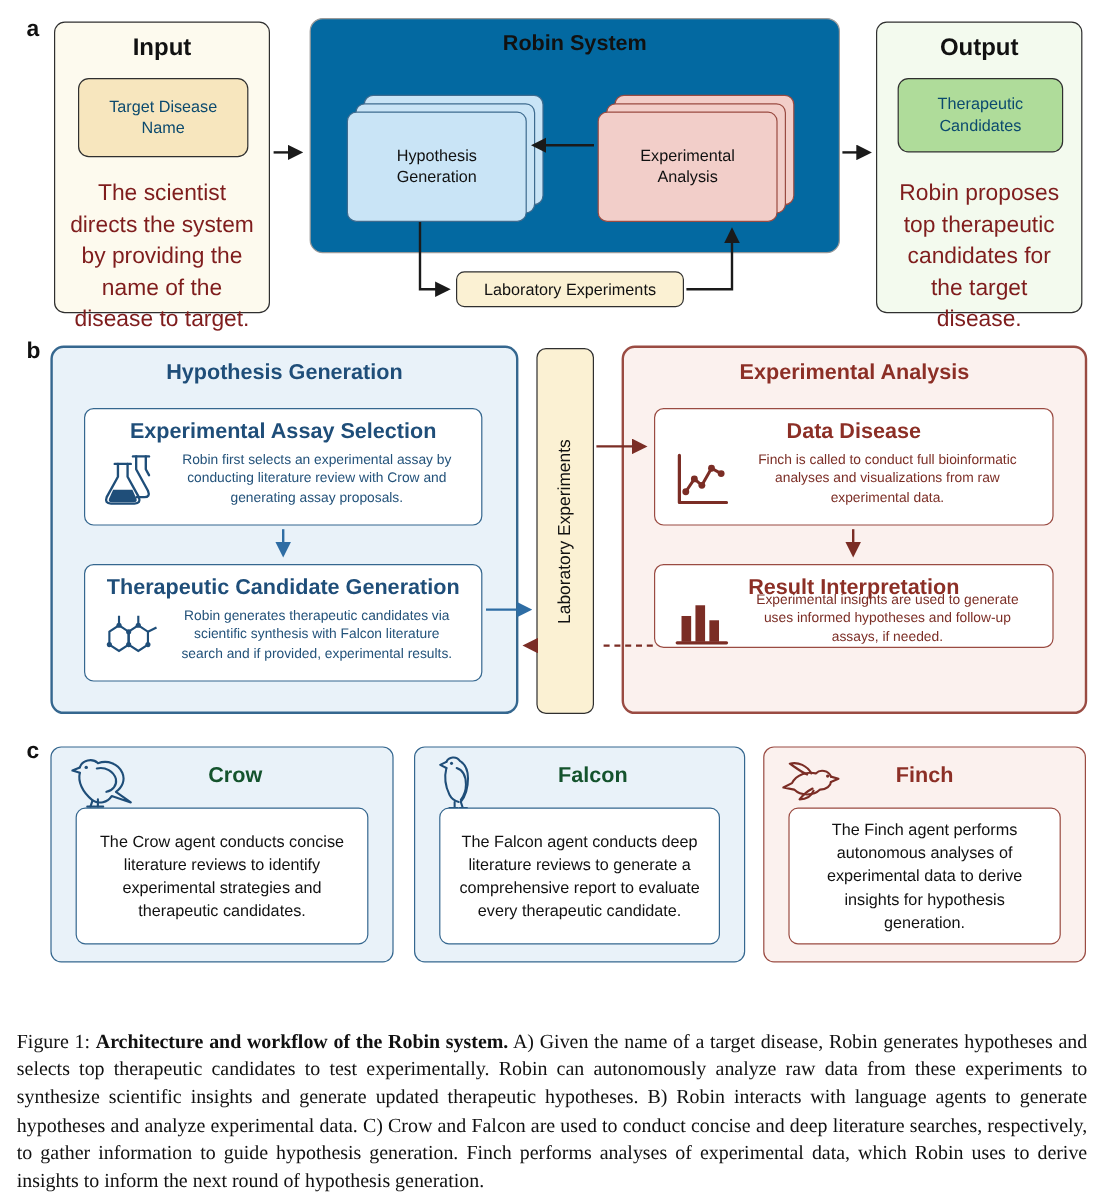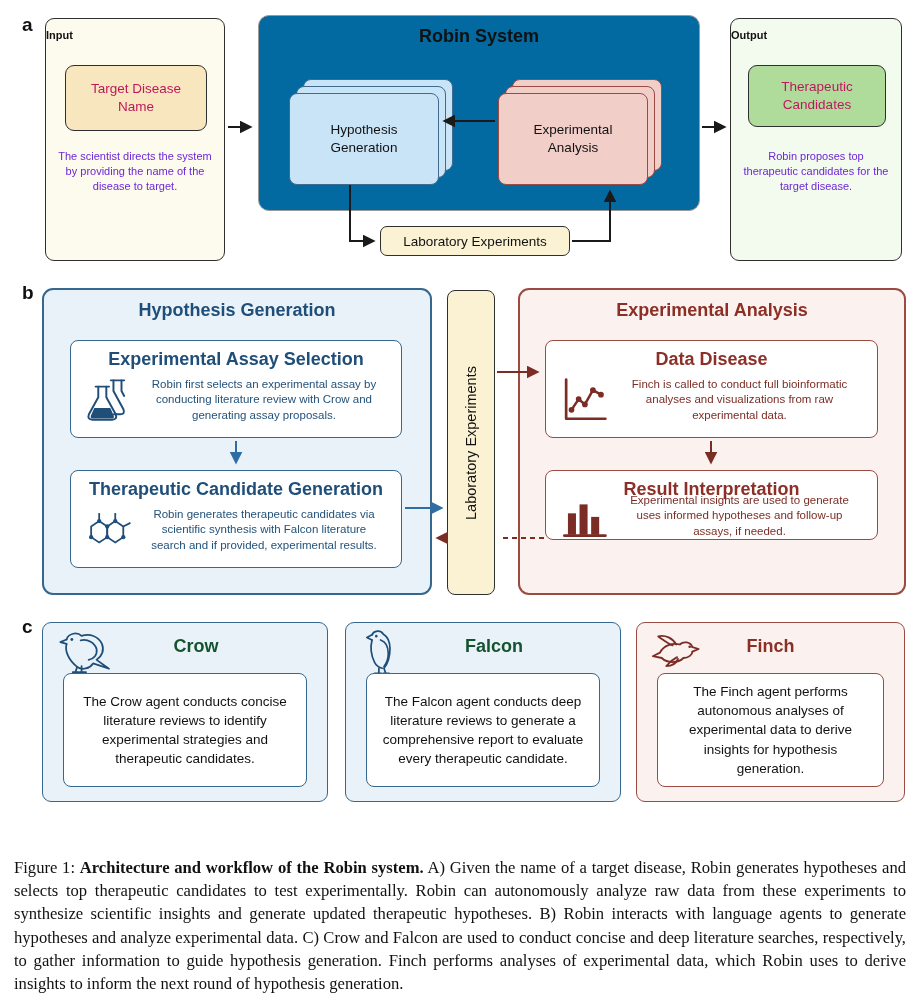--- a/index.html
+++ b/index.html
@@ -5,26 +5,26 @@
   * { margin:0; padding:0; box-sizing:border-box; }
   body { background:#ffffff; font-family:"Liberation Sans", sans-serif; color:#1a1a1a; }
   .page { position:relative; width:920px; height:1000px; background:#ffffff; overflow:hidden; }
 
   .panel-label { position:absolute; font-size:19px; font-weight:bold; color:#111; }
 
   
   .outer-box { position:absolute; border:1.6px solid #2f2f2f; border-radius:9px; }
   .input-box  { background:#fdfaee; }
   .output-box { background:#f3faee; }
-  .obox-title { position:absolute; top:10px; left:0; right:0; font-size:11px; font-weight:bold; color:#111; }
+  .obox-title { position:absolute; top:10px; left:0; right:0; text-align:center; font-size:20px; font-weight:bold; color:#111; }
   .pill { position:absolute; border:1.6px solid #2f2f2f; border-radius:9px; display:flex; align-items:center; justify-content:center;
-          text-align:center; font-size:13.5px; color:#be185d; padding:4px 10px; line-height:1.3; }
+          text-align:center; font-size:13.5px; color:#0c4a6e; padding:4px 10px; line-height:1.3; }
   .pill.tan   { background:#f7e6be; }
   .pill.green { background:#afdc9a; }
-  .obox-desc { position:absolute; left:10px; right:10px; text-align:center; font-size:11px; line-height:1.38; color:#6d28d9; }
+  .obox-desc { position:absolute; left:10px; right:10px; text-align:center; font-size:19px; line-height:1.38; color:#7f1d1d; }
 
   .robin-box { position:absolute; left:258px; top:15px; width:442px; height:196px; background:#0369a1;
                border:1.6px solid #9a9a9a; border-radius:11px; }
   .robin-title { position:absolute; top:10px; left:0; right:0; text-align:center; font-size:18px; font-weight:bold; color:#111; }
 
   .stack { position:absolute; width:164px; height:106px; }
   .stack .card { position:absolute; width:150px; height:92px; border-radius:8px; }
   .stack.blue .card { background:#c9e4f6; border:1.5px solid #3e6b8f; }
   .stack.pink .card { background:#f2cec9; border:1.5px solid #9a4b42; }
   .card.back2 { left:14px; top:0; }

